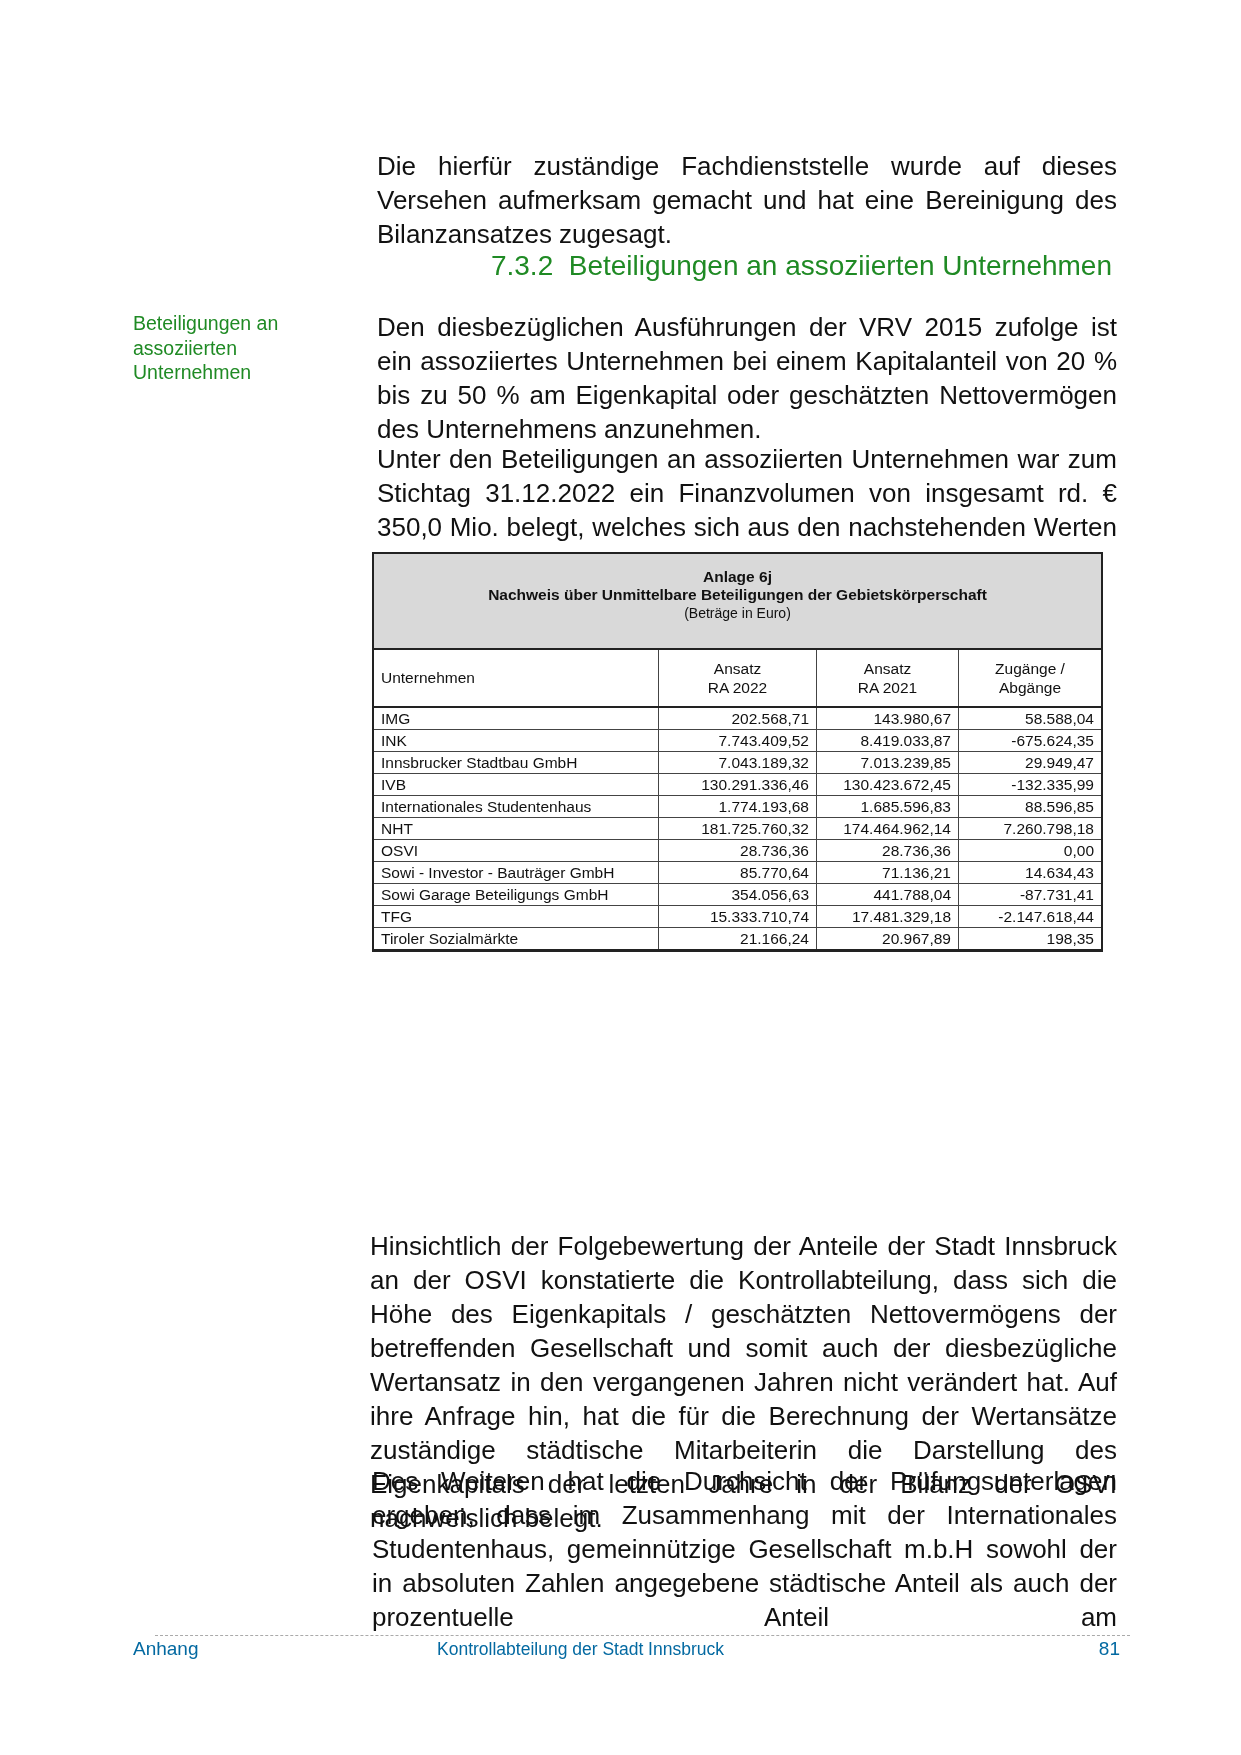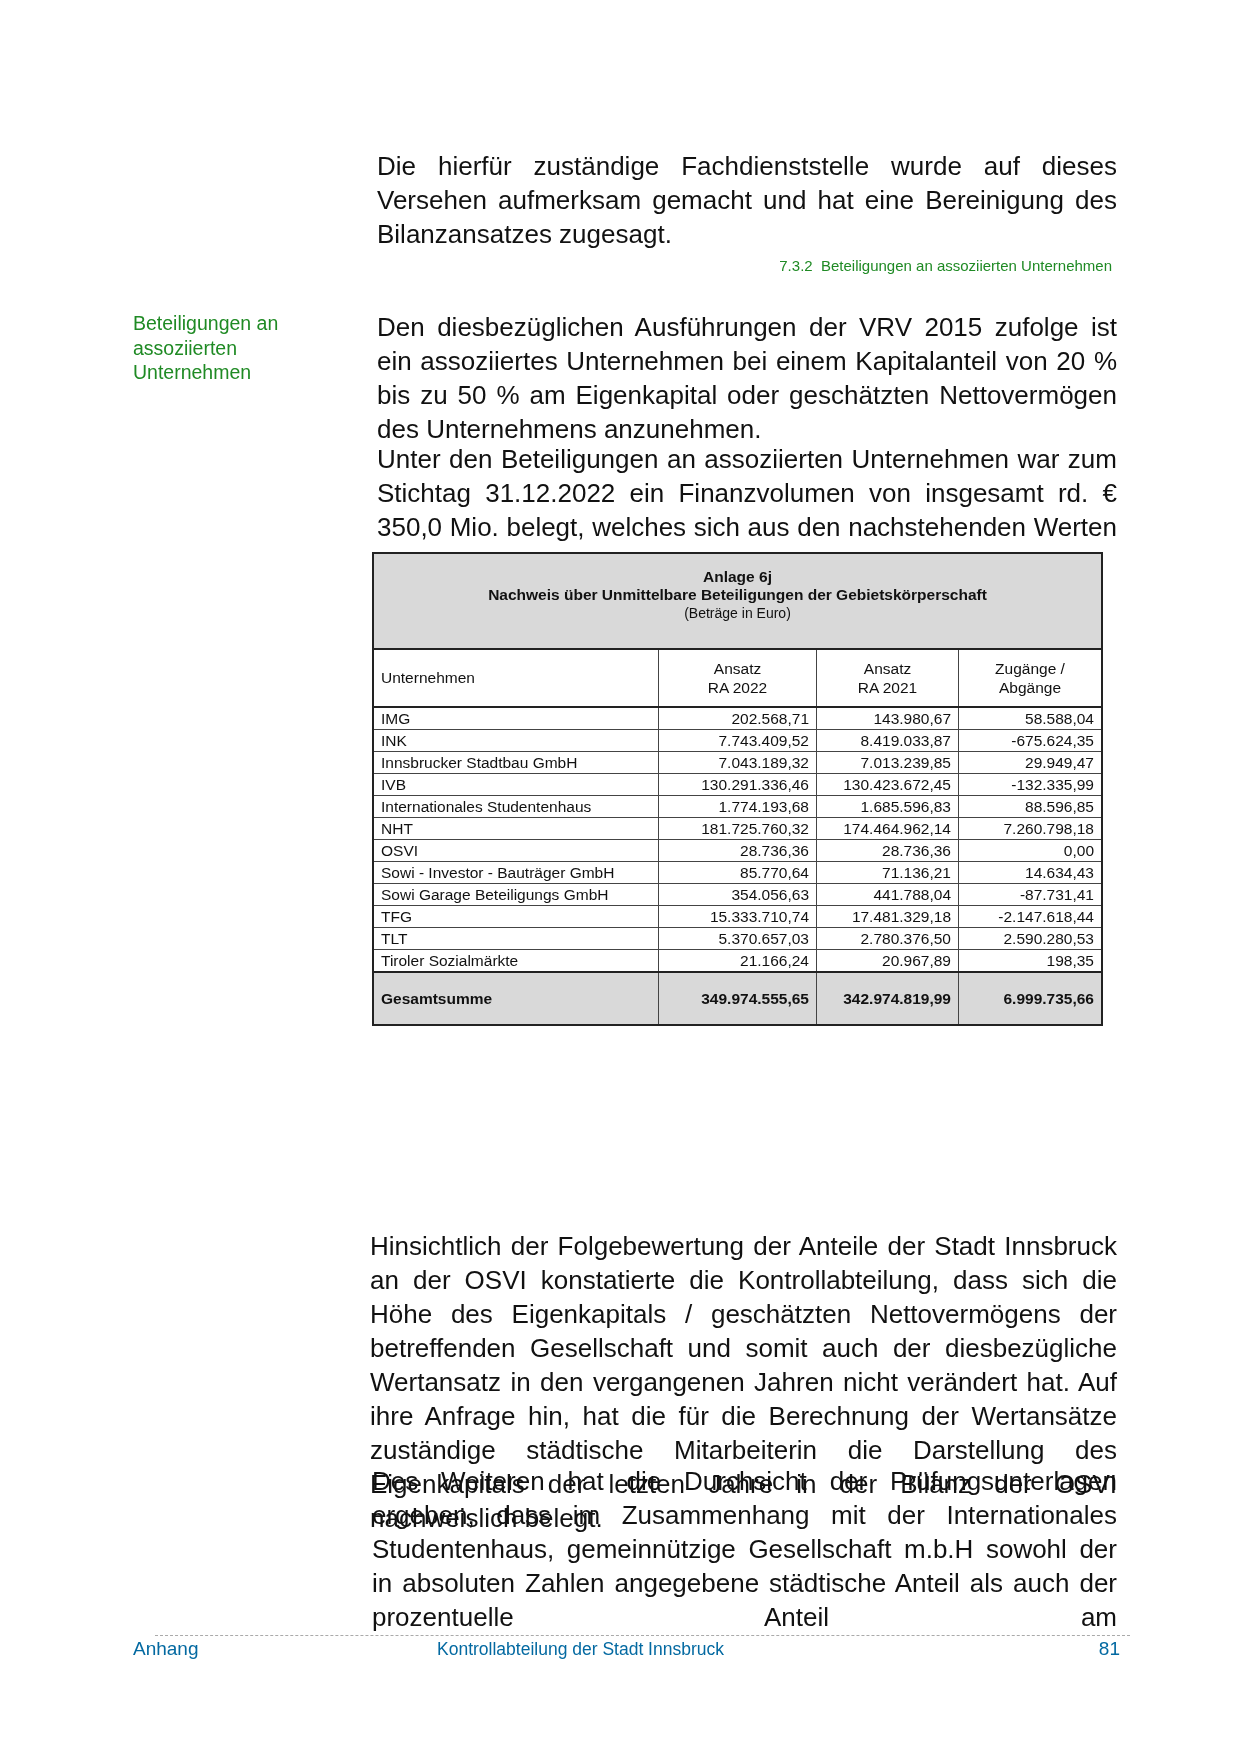--- a/index.html
+++ b/index.html
@@ -3,21 +3,21 @@
 <meta charset="utf-8">
 <style>
   html, body { margin: 0; padding: 0; background: #ffffff; }
   body { width: 1241px; height: 1755px; position: relative; overflow: hidden;
          font-family: "Liberation Sans", sans-serif; color: #111; }
   .abs { position: absolute; }
   .para { position: absolute; font-size: 26px; line-height: 34px; text-align: justify;
           text-align-last: left; margin: 0; }
   .green { color: #1f8a24; }
   .side { left: 133px; top: 311px; font-size: 19.5px; line-height: 24.5px; }
-  .heading { top: 253px; right: 129px; font-size: 15px; line-height: 26px; white-space: pre; }
+  .heading { top: 253px; right: 129px; font-size: 28px; line-height: 26px; white-space: pre; }
 
   .tbl { position: absolute; left: 372px; top: 552px; width: 731px; border: 2.5px solid #222;
          box-sizing: border-box; font-size: 15.5px; }
   .tbl-head { height: 96px; background: #d9d9d9; border-bottom: 2.5px solid #222; box-sizing: border-box;
               text-align: center; padding-top: 14px; }
   .tbl-head .t1 { font-weight: bold; line-height: 18px; }
   .tbl-head .t2 { font-weight: bold; line-height: 18px; }
   .tbl-head .t3 { font-size: 14px; line-height: 18px; }
   .row { display: flex; height: 22px; border-bottom: 1px solid #444; box-sizing: border-box; }
   .row.colhead { height: 58px; border-bottom: 2.5px solid #222; }
@@ -130,39 +130,27 @@
     <div class="c c2">354.056,63</div>
     <div class="c c3">441.788,04</div>
     <div class="c c4">-87.731,41</div>
   </div>
   <div class="row">
     <div class="c c1">TFG</div>
     <div class="c c2">15.333.710,74</div>
     <div class="c c3">17.481.329,18</div>
     <div class="c c4">-2.147.618,44</div>
   </div>
-  <div class="row">
-    <div class="c c1">TLT</div>
-    <div class="c c2">5.370.657,03</div>
-    <div class="c c3">2.780.376,50</div>
-    <div class="c c4">2.590.280,53</div>
-  </div>
   <div class="row last">
     <div class="c c1">Tiroler Sozialmärkte</div>
     <div class="c c2">21.166,24</div>
     <div class="c c3">20.967,89</div>
     <div class="c c4">198,35</div>
   </div>
 
-  <div class="row total">
-    <div class="c c1">Gesamtsumme</div>
-    <div class="c c2">349.974.555,65</div>
-    <div class="c c3">342.974.819,99</div>
-    <div class="c c4">6.999.735,66</div>
-  </div>
 </div>
 
 <p class="para" style="left:370px; top:1229px; width:747px;">Hinsichtlich der Folgebewertung der Anteile der Stadt Innsbruck an der OSVI konstatierte die Kontrollabteilung, dass sich die Höhe des Eigenkapitals / geschätzten Nettovermögens der betreffenden Gesellschaft und somit auch der diesbezügliche Wertansatz in den vergangenen Jahren nicht verändert hat. Auf ihre Anfrage hin, hat die für die Berechnung der Wertansätze zuständige städtische Mitarbeiterin die Darstellung des Eigenkapitals der letzten Jahre in der Bilanz der OSVI nachweislich belegt.</p>
 
 <p class="para" style="left:372px; top:1464px; width:745px; text-align-last: justify;">Des Weiteren hat die Durchsicht der Prüfungsunterlagen ergeben, dass im Zusammenhang mit der Internationales Studentenhaus, gemeinnützige Gesellschaft m.b.H sowohl der in absoluten Zahlen angegebene städtische Anteil als auch der prozentuelle Anteil am</p>
 
 <div class="footer-line"></div>
 <div class="footer" style="left:133px;">Anhang</div>
 <div class="footer" style="left:437px; font-size:17.5px;">Kontrollabteilung der Stadt Innsbruck</div>
 <div class="footer" style="right:121px;">81</div>

